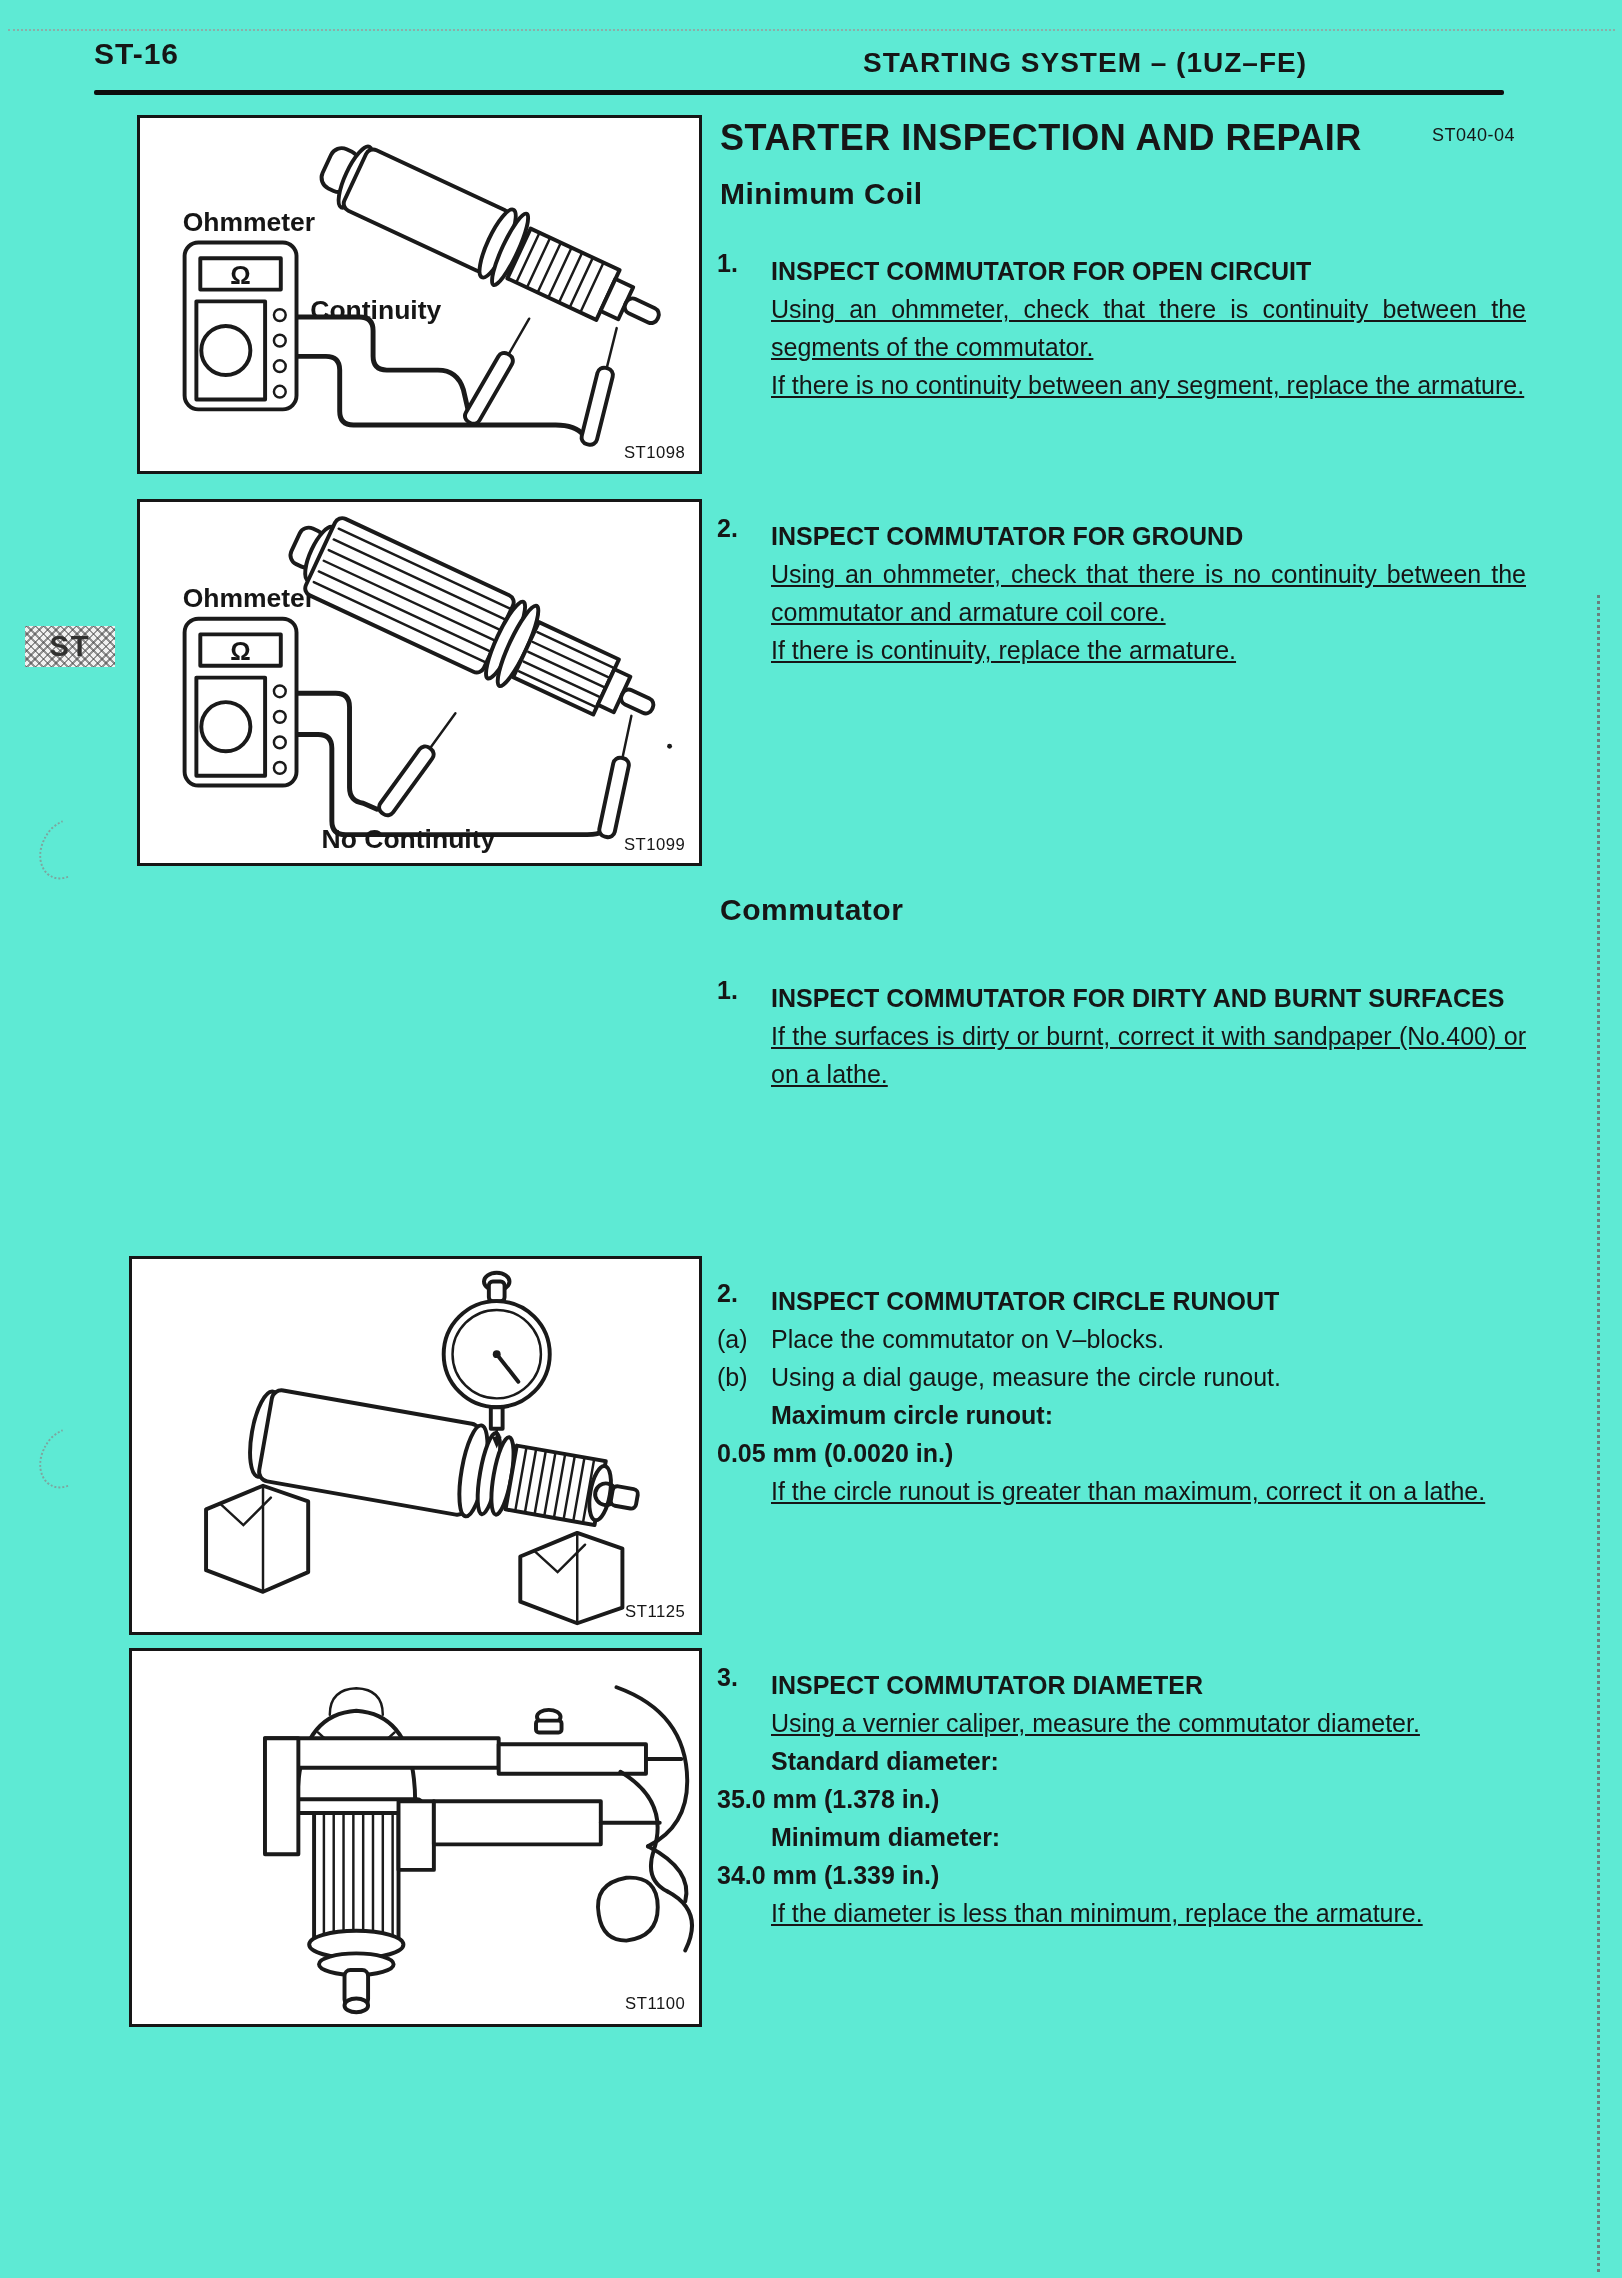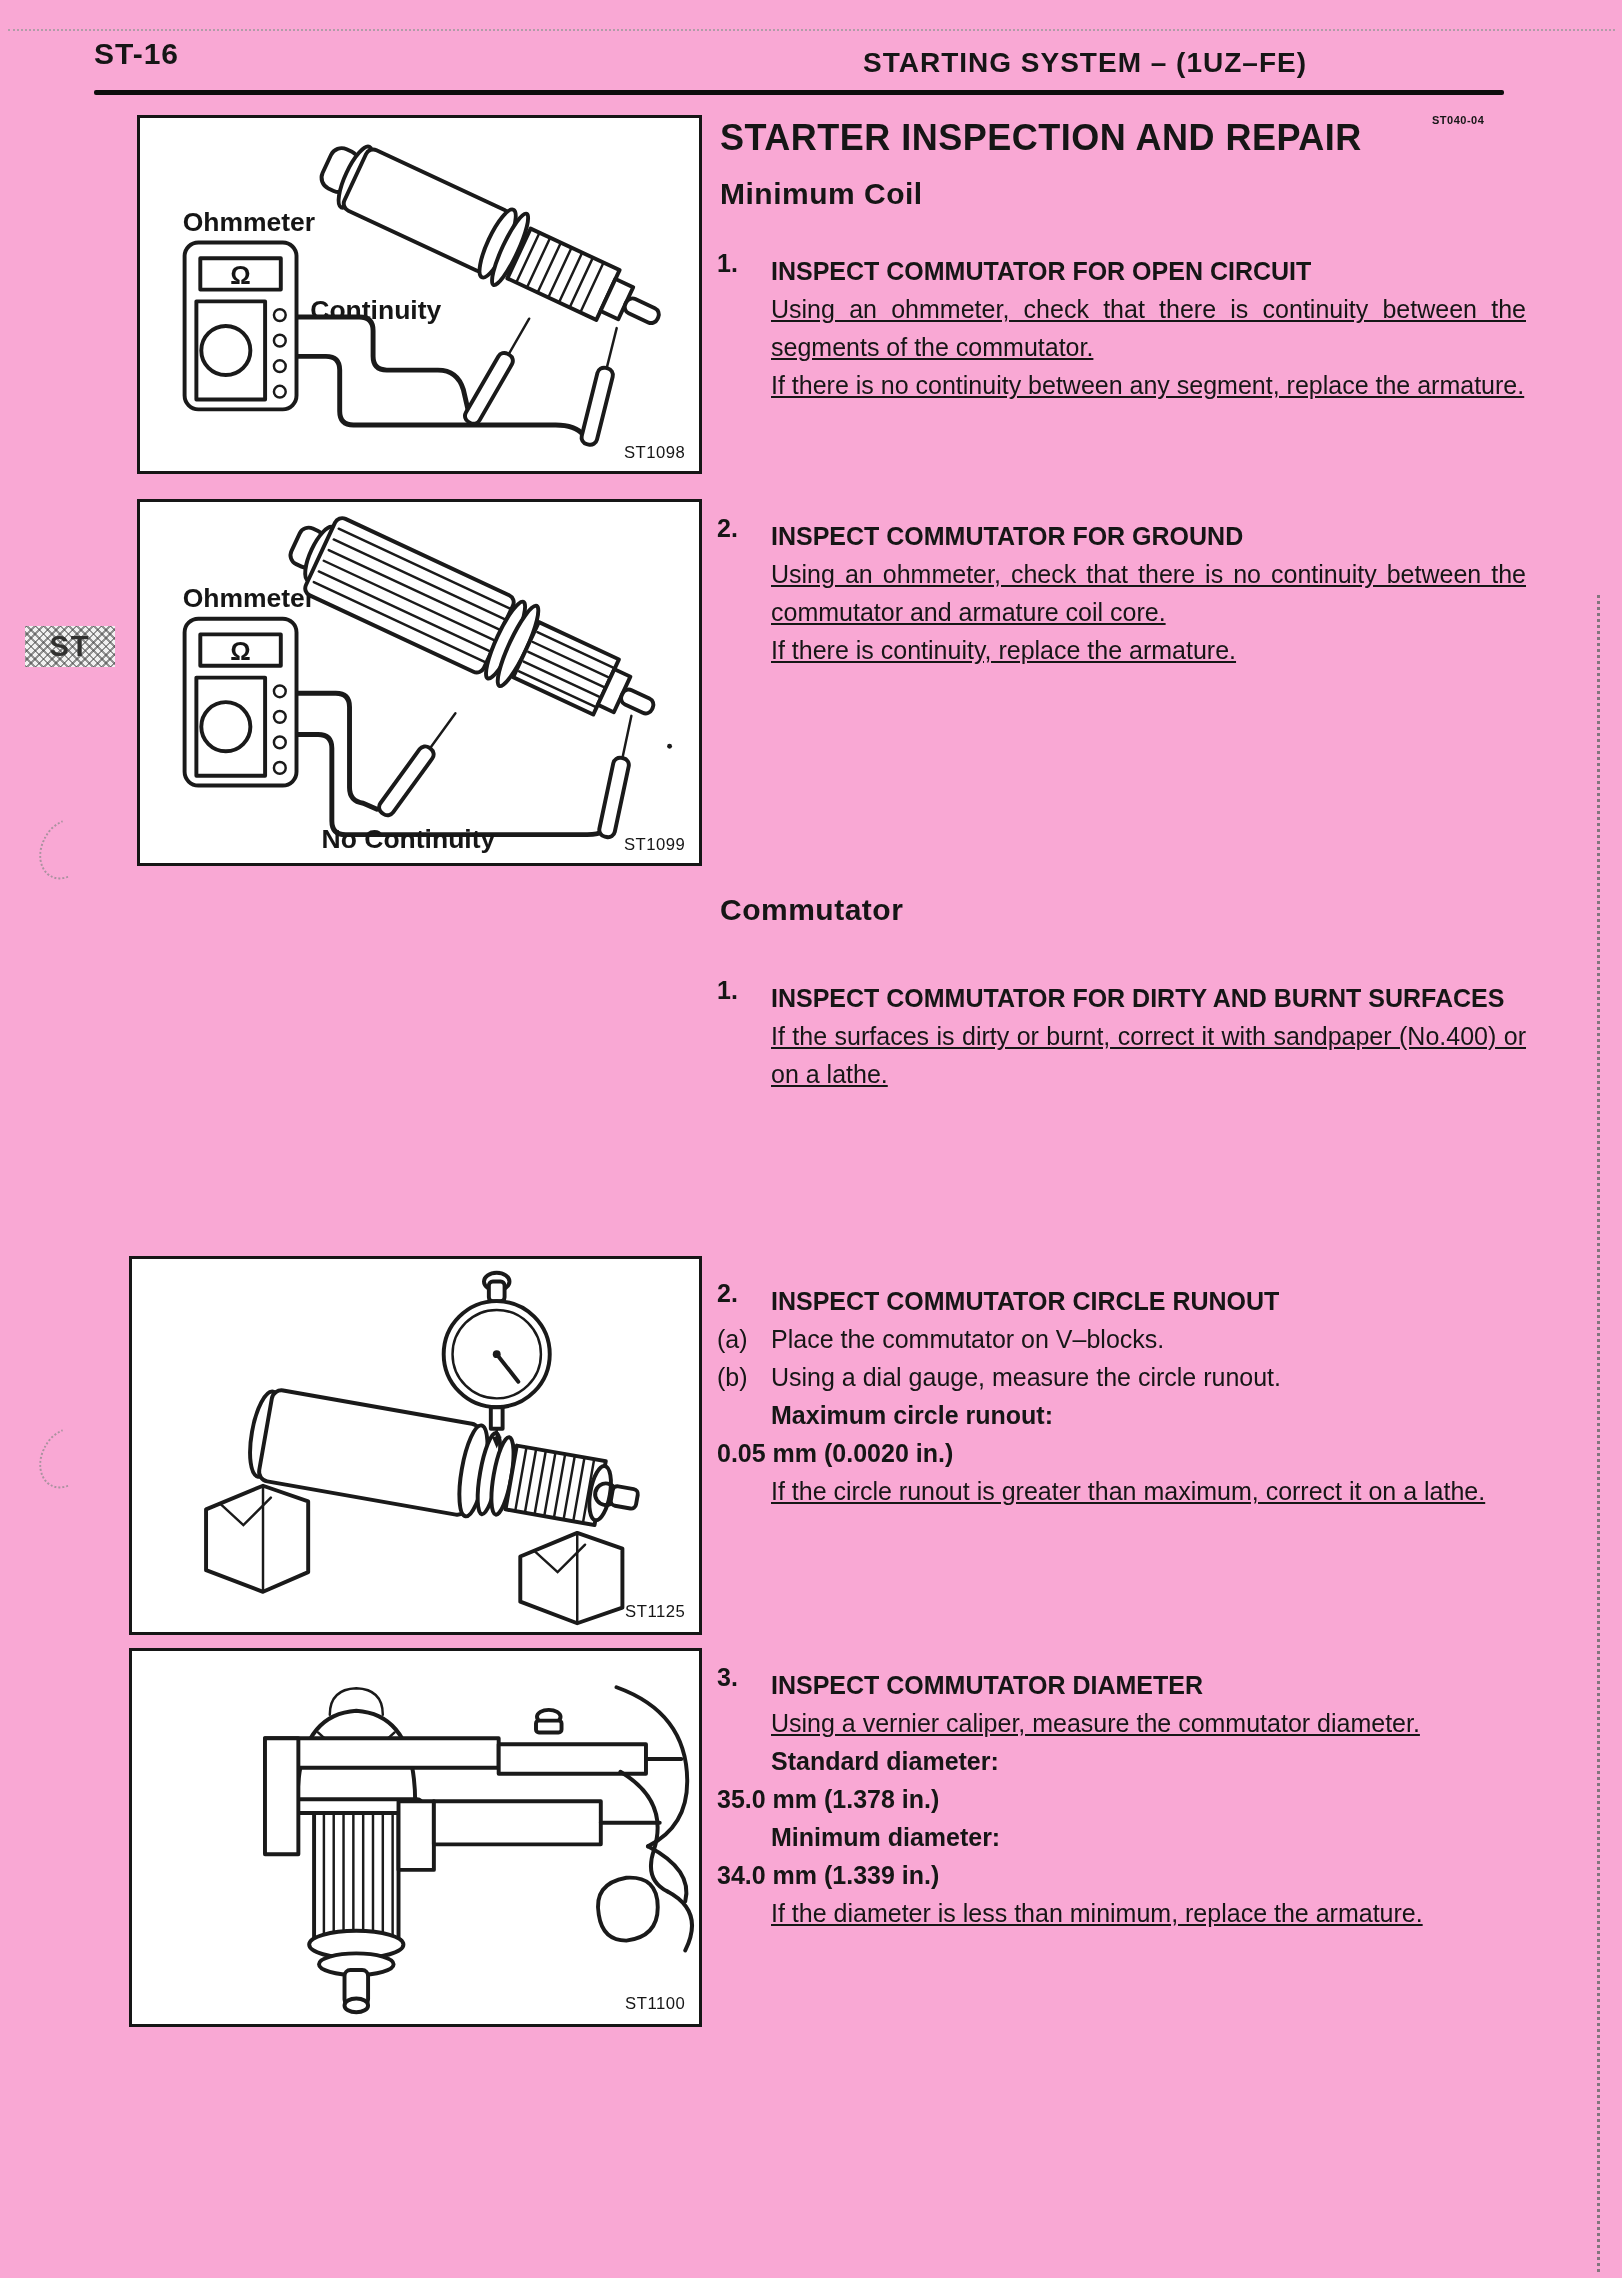--- a/index.html
+++ b/index.html
@@ -1,29 +1,29 @@
 <!DOCTYPE html>
 <html><head>
 <meta charset="utf-8">
 <style>
   html,body{margin:0;padding:0;background:#e8e8e8;}
   .page{
-    position:relative;width:1623px;height:2278px;background:#f9a8d4;
+    position:relative;width:1623px;height:2278px;background:#5eead4;
     font-family:"Liberation Sans", sans-serif;color:#161616;overflow:hidden;
     margin:0 auto;
   }
   
   .scan-top{position:absolute;top:29px;left:7.8px;right:7.8px;height:0;border-top:2.9px dotted #9a9a9a;opacity:.75;}
   .scan-right{position:absolute;top:595px;bottom:5.9px;right:23.4px;width:0;border-right:3.9px dotted #6e6e6e;opacity:.85;}
   .scan-arc{position:absolute;width:45px;height:60px;border:2.9px dotted transparent;border-left-color:#8a8a8a;border-bottom-color:#8a8a8a;border-radius:50%;transform:rotate(28deg);opacity:.7;}
   
   .pageno{position:absolute;left:94px;top:37px;font-size:30px;font-weight:bold;letter-spacing:1px;}
   .runhead{position:absolute;left:293px;top:47px;width:1014px;text-align:right;font-size:28px;font-weight:bold;letter-spacing:1px;}
   .headrule{position:absolute;left:94px;top:90px;width:1410px;height:4.9px;background:#0d0d0d;border-radius:2px;}
-  .doccode{position:absolute;left:1432px;top:114px;font-size:11px;font-weight:bold;letter-spacing:0.5px;}
+  .doccode{position:absolute;left:1432px;top:125px;font-size:18px;font-weight:normal;letter-spacing:0.5px;}
   .title{position:absolute;left:720px;top:117px;font-size:36px;font-weight:bold;letter-spacing:0.5px;}
   .secheading{position:absolute;left:720px;font-size:30px;font-weight:bold;letter-spacing:0.5px;}
   
   .sidetab{
     position:absolute;left:25px;top:626px;width:90px;height:41px;
     background:
       repeating-linear-gradient(45deg, rgba(70,70,70,.55) 0 2px, transparent 2px 5.9px),
       repeating-linear-gradient(135deg, rgba(70,70,70,.55) 0 2px, transparent 2px 5.9px),
       #f1f1f1;
     display:flex;align-items:center;justify-content:center;

